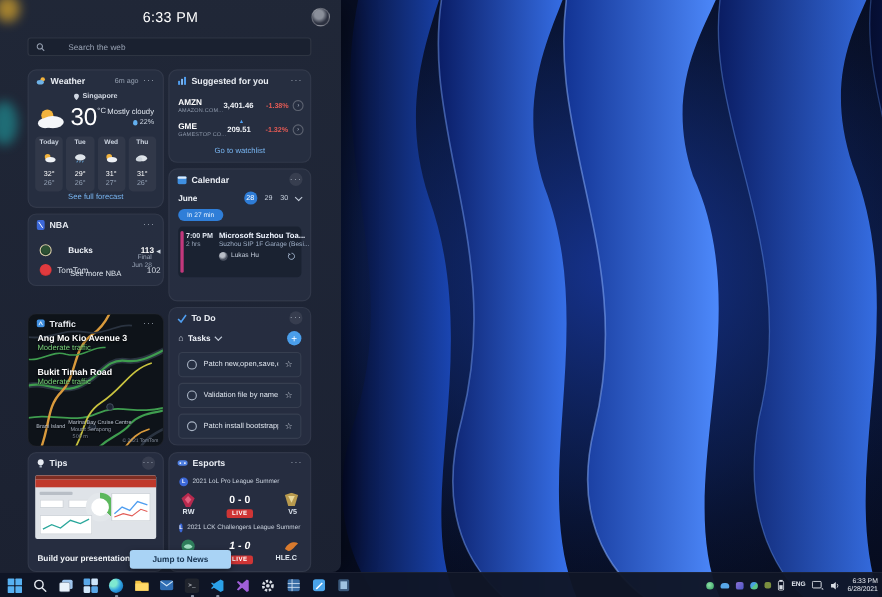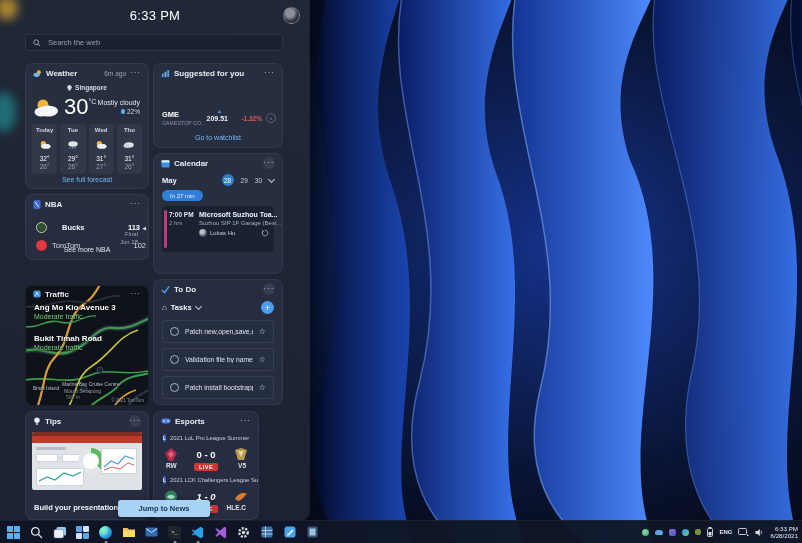--- a/index.html
+++ b/index.html
@@ -16,21 +16,21 @@
   #panel { position:absolute; left:0; top:0; width:310px; height:520px;
     background:linear-gradient(180deg, rgba(33,40,56,.97), rgba(28,34,50,.97));
     border-radius:0 0 8px 0; box-shadow:8px 0 24px rgba(0,0,0,.45); overflow:hidden; }
   .blob { position:absolute; border-radius:50%; filter:blur(5px); opacity:.8; }
   #panel-time { position:absolute; left:0; right:0; top:8px; text-align:center;
     color:#fff; font-size:13px; font-weight:400; letter-spacing:.3px; }
   #avatar { position:absolute; right:10px; top:7px; width:17px; height:17px; border-radius:50%;
     background:radial-gradient(circle at 40% 35%, #8a8f9a 0 30%, #2c3140 60%); border:1px solid rgba(255,255,255,.25); }
   #searchbar { position:absolute; left:25px; top:34px; width:258px; height:17px;
     background:#1a2130; border:1px solid rgba(255,255,255,.09); border-radius:3px;
-    display:flex; align-items:center; gap:7px; padding:0 7px; }
+    display:flex; align-items:center; gap:21px; padding:0 7px; }
   #searchbar input { flex:1; background:transparent; border:none; outline:none;
     color:#cfd6e2; font-size:7.5px; font-family:inherit; }
   #searchbar input::placeholder { color:#98a2b3; }
 
   .card { position:absolute; background:rgba(39,47,65,.92); border:1px solid rgba(255,255,255,.06);
     border-radius:8px; overflow:hidden; }
   .card-h { position:absolute; left:0; right:0; top:0; height:18px; display:flex;
     align-items:center; gap:4px; padding:0 7px; z-index:3; }
   .card-h .title { color:#e8ecf2; font-size:8px; font-weight:700; }
   .card-h .spacer { flex:1; }
@@ -296,20 +296,29 @@
       <div class="card-h">
         <svg width="9" height="9" viewBox="0 0 10 10">
           <rect x="1" y="5" width="2" height="4" fill="#4f9ef0"></rect>
             <rect x="4" y="3" width="2" height="6" fill="#7db8f5"></rect>
             <rect x="7" y="1" width="2" height="8" fill="#4f9ef0"></rect>
         </svg>
         <span class="title">Suggested for you</span>
         <span class="spacer"></span>
         <span class="dots">···</span>
       </div>
+      <div class="stk-row" style="top:24px;">
+        <div>
+          <div class="stk-sym">AMZN</div>
+          <div class="stk-name">AMAZON.COM...</div>
+        </div>
+        <span class="stk-price">3,401.46</span>
+        <span class="stk-chg">-1.38%</span>
+        <span class="stk-more">›</span>
+      </div>
       <span class="stk-up">▲</span>
       <div class="stk-row" style="top:46px;justify-content:center;">
         <div>
           <div class="stk-sym">GME</div>
           <div class="stk-name">GAMESTOP CO...</div>
         </div>
         <span class="stk-price">209.51</span>
         <span class="stk-chg">-1.32%</span>
         <span class="stk-more">›</span>
       </div>
@@ -320,21 +329,21 @@
       <div class="card-h">
         <svg width="9" height="9" viewBox="0 0 10 10">
           <rect x="0.5" y="1.5" width="9" height="8" rx="1.5" fill="#3f8fe0"></rect>
             <rect x="0.5" y="1.5" width="9" height="2.5" rx="1" fill="#dcecfb"></rect>
         </svg>
         <span class="title">Calendar</span>
         <span class="spacer"></span>
         <span class="dots circ">···</span>
       </div>
       <div class="cal-daterow">
-        <span class="cal-month">May</span>
+        <span class="cal-month">June</span>
         <span class="cal-day sel">28</span>
         <span class="cal-day">29</span>
         <span class="cal-day">30</span>
         <span class="chev"></span>
       </div>
       <div class="cal-pill">In 27 min</div>
       <div class="cal-event">
         <div class="cal-bar"></div>
         <div class="ev-time">
           <div class="ev-start">7:00 PM</div>
@@ -480,21 +489,21 @@
         </div>
         <div style="position:absolute; left:4px; top:36px; width:48px; height:18px; background:#fff; border:1px solid #cfd4da;">
           <svg width="46" height="16" viewBox="0 0 46 16">
               <polyline points="2,12 10,8 18,11 27,4 36,7 44,3" fill="none" stroke="#2aa79b" stroke-width="1.2"></polyline>
             </svg>
         </div>
       </div>
       <div class="tips-caption">Build your presentation skills</div>
     </div>
 
-    <div class="card" style="left:153px; top:411px; width:106px; height:109px;">
+    <div class="card" style="left:153px; top:411px; width:130px; height:109px;">
       <div class="card-h">
         <svg width="10" height="8" viewBox="0 0 12 8">
           <rect x="0.5" y="1" width="11" height="6" rx="3" fill="#4f7fe0"></rect>
             <circle cx="3.5" cy="4" r="1" fill="#fff"></circle>
             <circle cx="8.5" cy="4" r="1" fill="#fff"></circle>
         </svg>
         <span class="title">Esports</span>
         <span class="spacer"></span>
         <span class="dots">···</span>
       </div>

